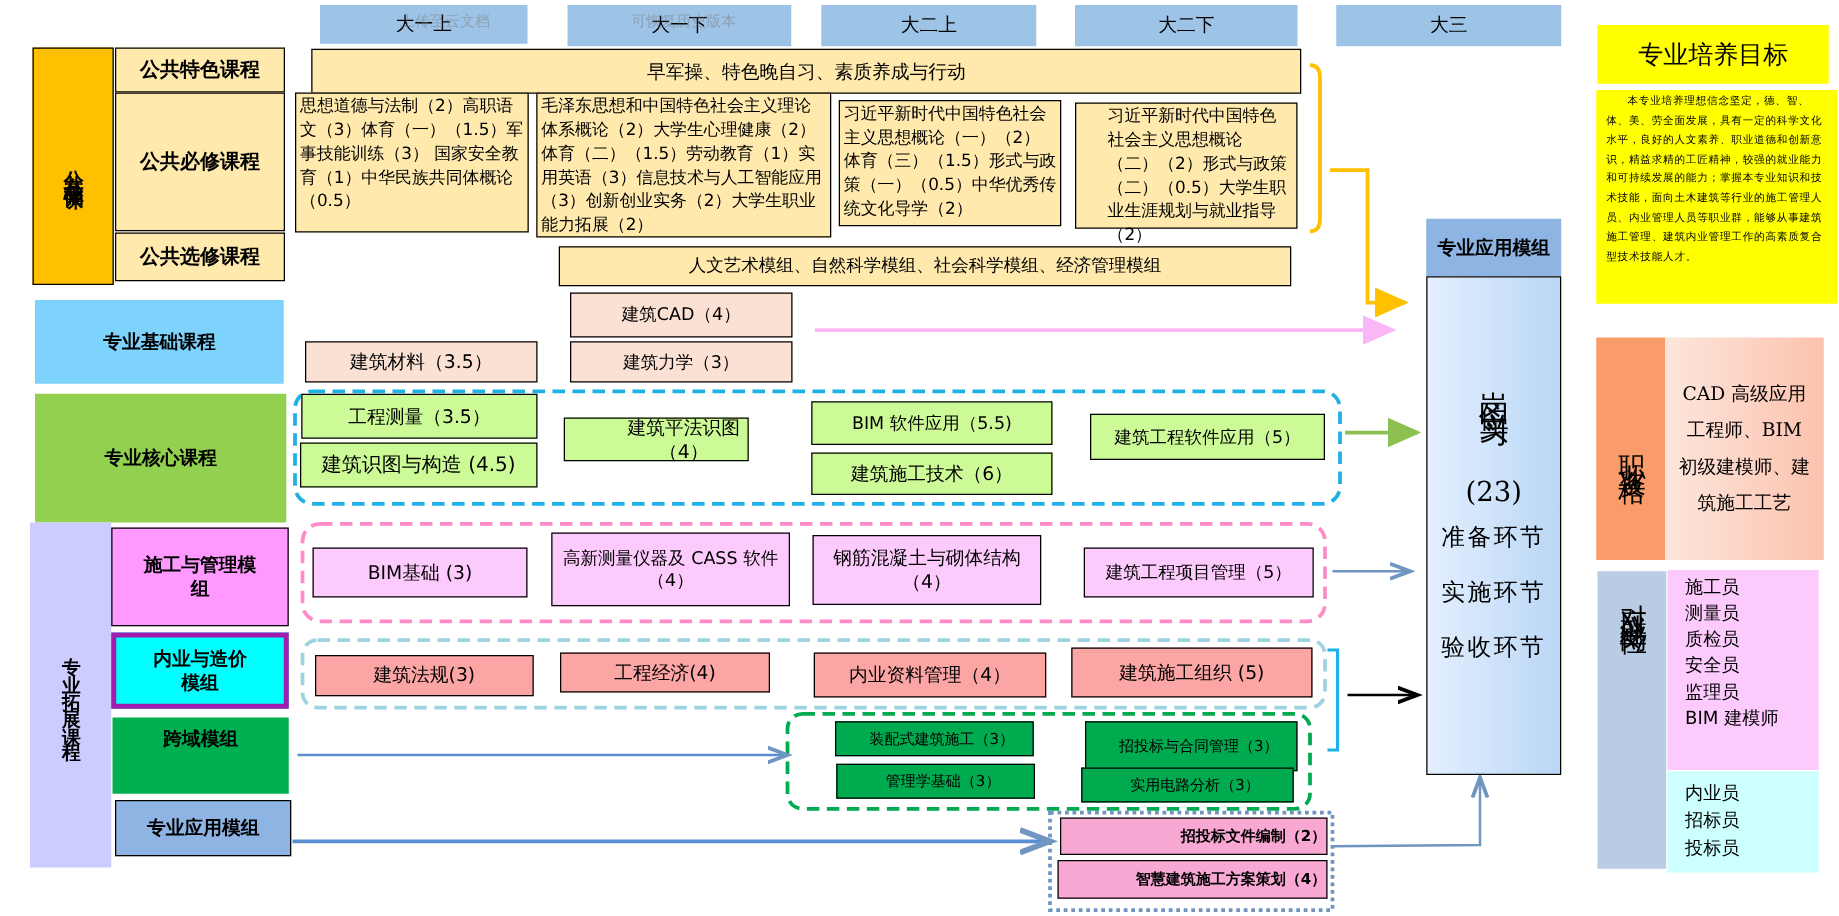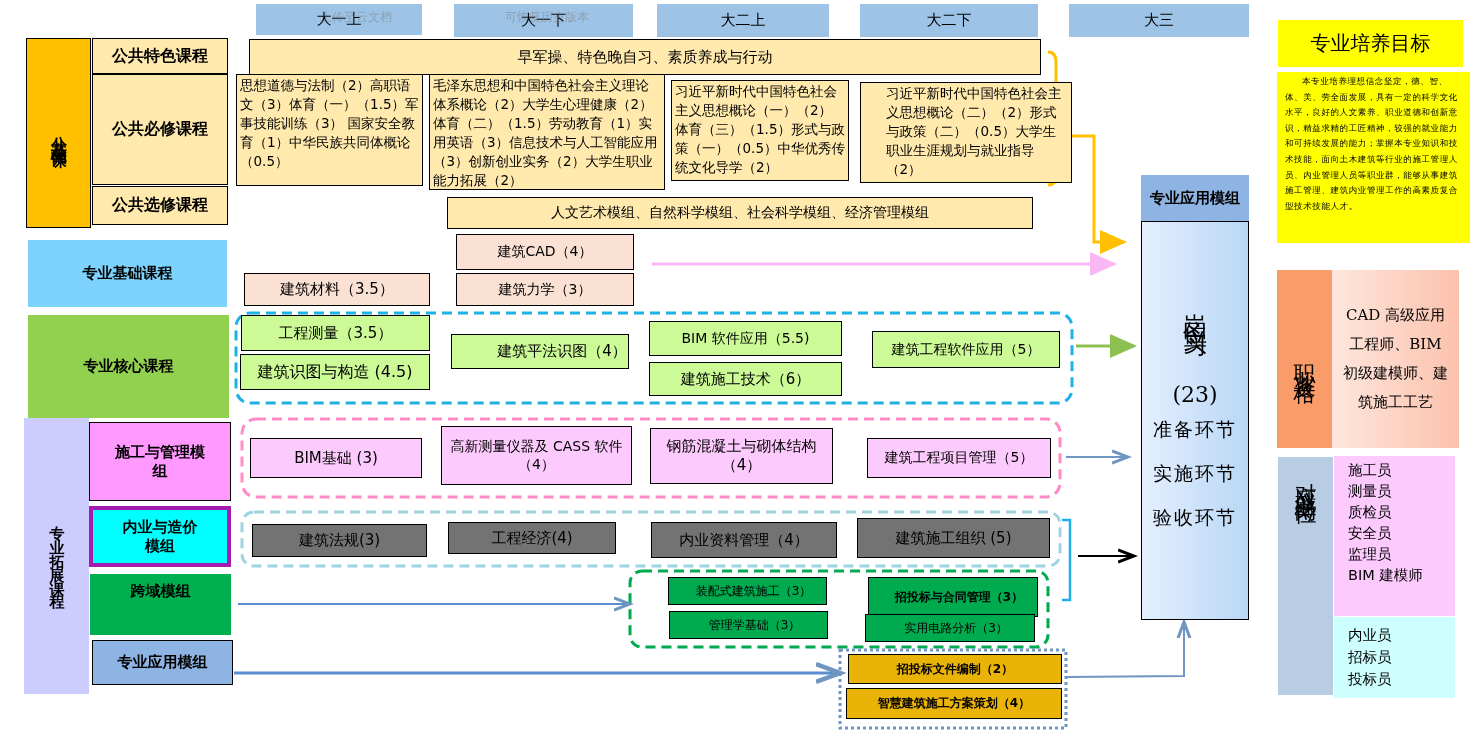--- a/index.html
+++ b/index.html
@@ -7,23 +7,23 @@
   .abs{position:absolute;box-sizing:border-box;}
   .c{display:flex;align-items:center;justify-content:center;text-align:center;}
   .sem{background:#9dc3e6;font-size:15px;}
   .ghost{position:absolute;color:rgba(120,120,120,0.45);font-size:12px;}
   .yel{background:#ffe9ad;border:1px solid #000;}
   .bold{font-weight:bold;}
   .txt-block{font-size:13.5px;line-height:19px;padding:1px 3px;text-align:left;}
   .peach{background:#fbe1d4;border:1px solid #000;font-size:14px;}
   .lgreen{background:#ccfa96;border:1px solid #000;font-size:15px;}
   .pink{background:#fdcafd;border:1px solid #000;font-size:14px;}
-  .cyan{background:#737373;border:1px solid #000;font-size:15px;}
+  .cyan{background:#fca5a5;border:1px solid #000;font-size:15px;}
   .dgreen{background:#00aa4f;border:1px solid #000;font-size:12px;padding-left:12px;}
-  .blue{background:#eab308;border:1px solid #000;font-size:12px;font-weight:bold;}
+  .blue{background:#f9a8d4;border:1px solid #000;font-size:12px;font-weight:bold;justify-content:flex-end;}
   .vert{writing-mode:vertical-rl;text-orientation:upright;}
   svg{position:absolute;left:0;top:0;}
 </style>
 </head>
 <body>
 
 <svg width="1471" height="733">
   <defs>
     <marker id="arrY" markerWidth="10" markerHeight="10" refX="8" refY="5" orient="auto">
         <path d="M0,1 L9,5 L0,9 z" fill="#ffc000"></path>
@@ -96,21 +96,21 @@
 <div class="abs c yel bold" style="left:92px;top:186px;width:136px;height:39px;font-size:16px;">
     <span>公共选修课程</span>
   </div>
 
 <div class="abs c yel" style="left:249px;top:39px;width:792px;height:36px;font-size:15px;">
     <span>早军操、特色晚自习、素质养成与行动</span>
   </div>
 <div class="abs yel txt-block" style="left:236px;top:74px;width:187px;height:112px;">思想道德与法制（2）高职语文（3）体育（一）（1.5）军事技能训练（3） 国家安全教育（1）中华民族共同体概论（0.5）</div>
 <div class="abs yel txt-block" style="left:429px;top:74px;width:236px;height:116px;">毛泽东思想和中国特色社会主义理论体系概论（2）大学生心理健康（2）体育（二）（1.5）劳动教育（1）实用英语（3）信息技术与人工智能应用（3）创新创业实务（2）大学生职业能力拓展（2）</div>
 <div class="abs yel txt-block" style="left:671px;top:80px;width:178px;height:101px;">习近平新时代中国特色社会主义思想概论（一）（2）体育（三）（1.5）形式与政策（一）（0.5）中华优秀传统文化导学（2）</div>
-<div class="abs yel txt-block" style="left:860px;top:82px;width:212px;height:101px;padding-left:25px;">习近平新时代中国特色社会主义思想概论（二）（2）形式与政策（二）（0.5）大学生职业生涯规划与就业指导（2）</div>
+<div class="abs yel txt-block" style="left:860px;top:82px;width:178px;height:101px;padding-left:25px;">习近平新时代中国特色社会主义思想概论（二）（2）形式与政策（二）（0.5）大学生职业生涯规划与就业指导（2）</div>
 <div class="abs c yel" style="left:447px;top:197px;width:586px;height:32px;font-size:14px;">
     <span>人文艺术模组、自然科学模组、社会科学模组、经济管理模组</span>
   </div>
 
 <div class="abs c bold" style="left:28px;top:240px;width:199px;height:67px;background:#7dd3fc;font-size:15px;">
     <span>专业基础课程</span>
   </div>
 <div class="abs c peach" style="left:456px;top:234px;width:178px;height:36px;">
     <span>建筑CAD（4）</span>
   </div>
@@ -123,21 +123,21 @@
 
 <div class="abs c bold" style="left:28px;top:315px;width:201px;height:103px;background:#92d050;font-size:15px;">
     <span>专业核心课程</span>
   </div>
 <div class="abs c lgreen" style="left:241px;top:315px;width:189px;height:36px;">
     <span>工程测量（3.5）</span>
   </div>
 <div class="abs c lgreen" style="left:240px;top:354px;width:190px;height:36px;font-size:16px;">
     <span>建筑识图与构造 (4.5)</span>
   </div>
-<div class="abs c lgreen" style="left:451px;top:334px;width:178px;height:35px;padding-left:44px;">
+<div class="abs c lgreen" style="left:451px;top:334px;width:148px;height:35px;padding-left:44px;">
     <span>建筑平法识图（4）</span>
   </div>
 <div class="abs c lgreen" style="left:649px;top:321px;width:193px;height:35px;font-size:14px;">
     <span>BIM 软件应用（5.5)</span>
   </div>
 <div class="abs c lgreen" style="left:649px;top:362px;width:193px;height:34px;">
     <span>建筑施工技术（6）</span>
   </div>
 <div class="abs c lgreen" style="left:872px;top:331px;width:188px;height:37px;font-size:14px;">
     <span>建筑工程软件应用（5）</span>
@@ -179,21 +179,21 @@
 <div class="abs c cyan" style="left:651px;top:522px;width:186px;height:36px;">
     <span>内业资料管理（4）</span>
   </div>
 <div class="abs c cyan" style="left:857px;top:518px;width:193px;height:40px;">
     <span>建筑施工组织 (5)</span>
   </div>
 
 <div class="abs c dgreen" style="left:668px;top:577px;width:159px;height:28px;">
     <span>装配式建筑施工（3）</span>
   </div>
-<div class="abs c dgreen" style="left:868px;top:577px;width:170px;height:40px;font-weight:bold;">
+<div class="abs c dgreen" style="left:868px;top:577px;width:170px;height:40px;">
     <span>招投标与合同管理（3）</span>
   </div>
 <div class="abs c dgreen" style="left:669px;top:611px;width:159px;height:28px;">
     <span>管理学基础（3）</span>
   </div>
 <div class="abs c dgreen" style="left:865px;top:614px;width:170px;height:28px;">
     <span>实用电路分析（3）</span>
   </div>
 
 <div class="abs c blue" style="left:848px;top:654px;width:214px;height:30px;">

